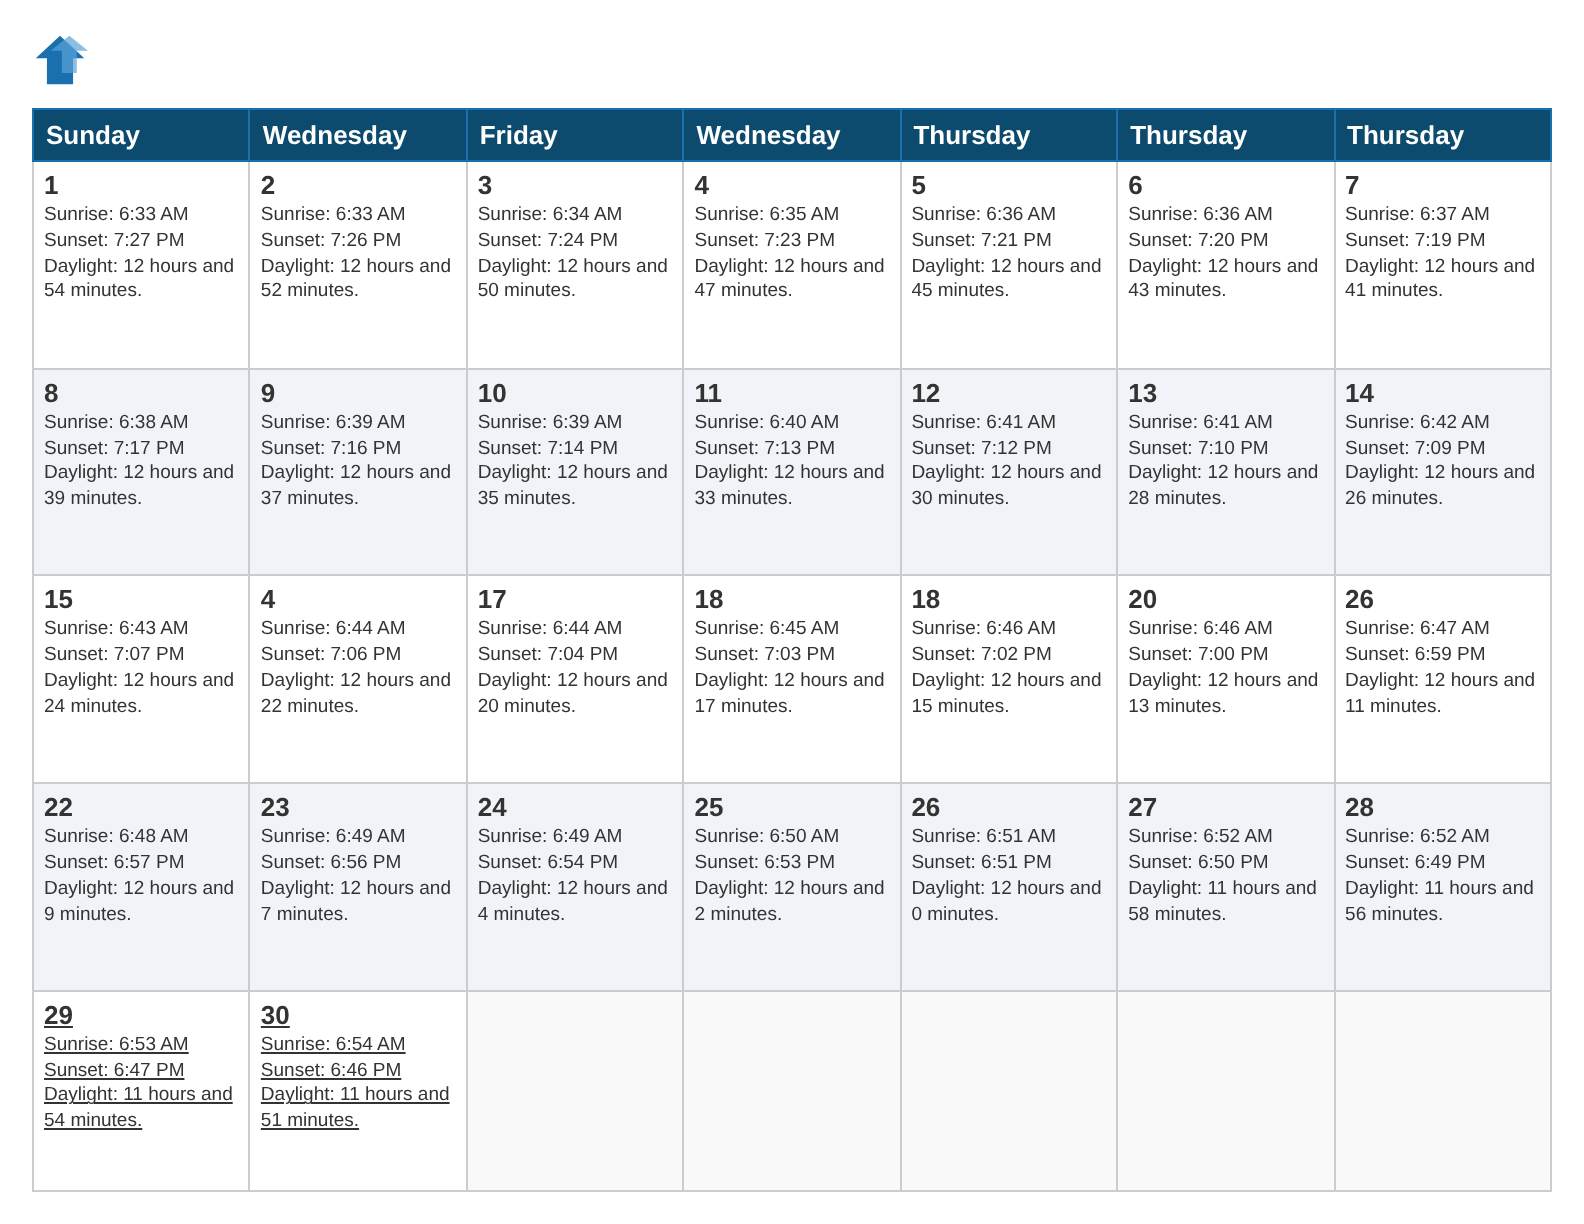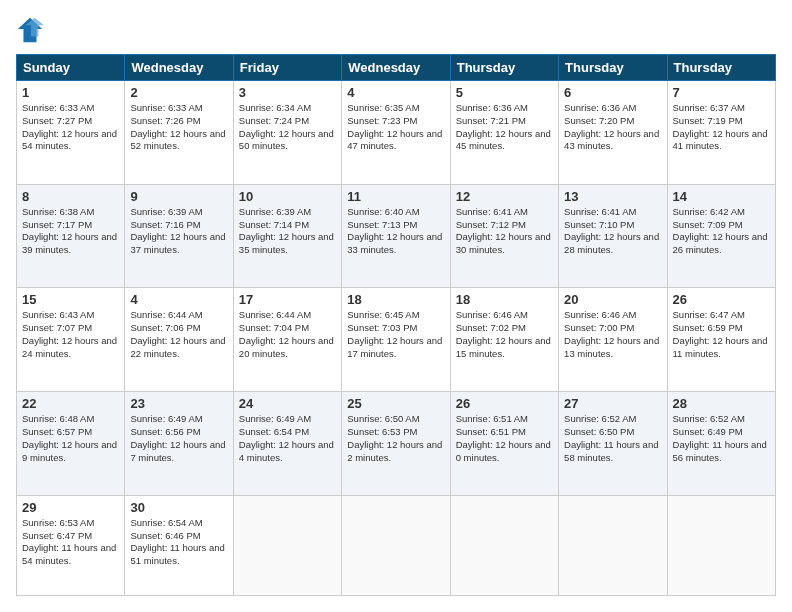--- a/index.html
+++ b/index.html
@@ -90,20 +90,21 @@
     .cell-text {
       font-size: 9.5px;
       line-height: 1.35;
       color: #333;
     }
     .empty-cell {
       background: #f9f9f9 !important;
     }
     .last-row td {
       height: 70px;
+      text-decoration: underline;
     }
   </style>
 </head>
 <body>
 
 <div class="page">
   <div class="header">
     <div class="logo">
       <svg class="logo-icon" viewBox="0 0 30 30">
         <polygon points="15,2 28,14 22,14 22,28 8,28 8,14 2,14" fill="#1a6faf"></polygon>

